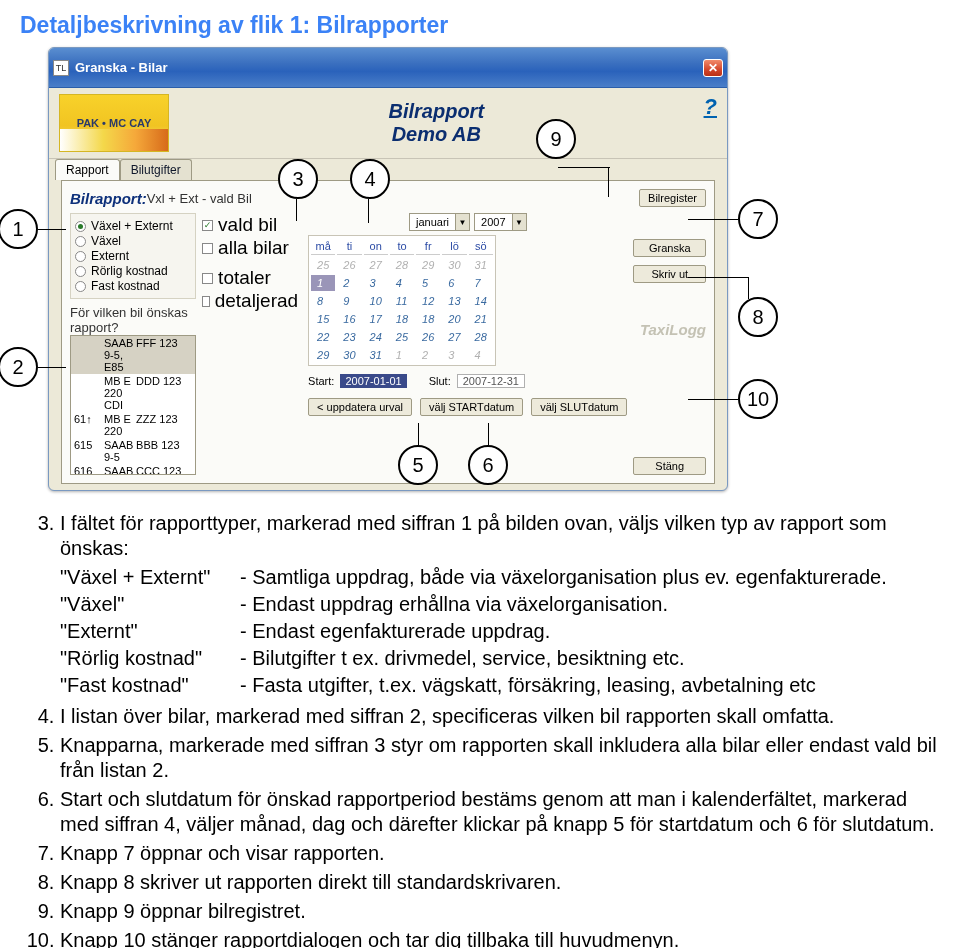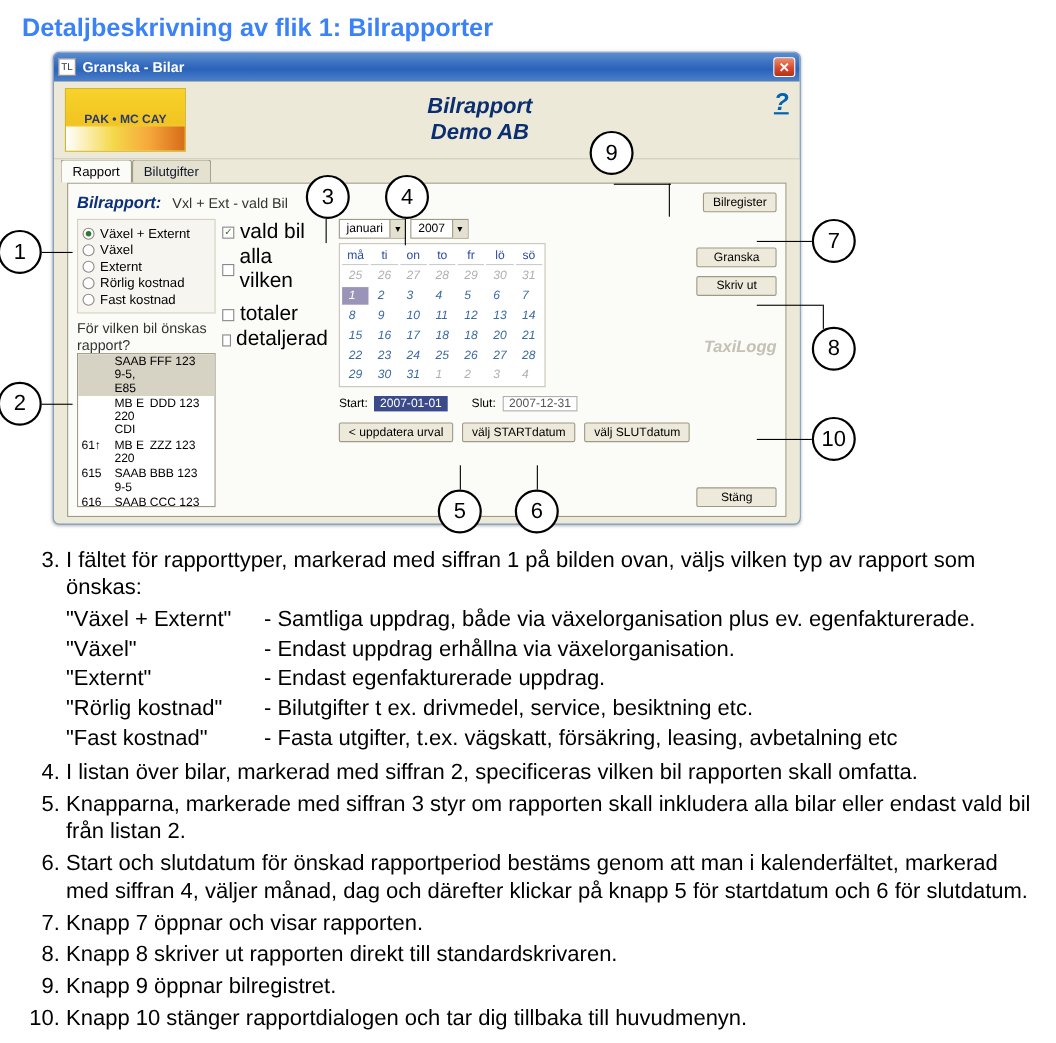--- a/index.html
+++ b/index.html
@@ -1,56 +1,56 @@
 <!DOCTYPE html>
 <html><head>
 <meta charset="utf-8">
 <style>
   * { box-sizing: border-box; margin: 0; padding: 0; }
   body { font-family: Arial, sans-serif; background: #fff; width: 960px; padding: 12px 20px; font-size: 19px; }
   .title { font-size: 23px; font-weight: bold; color: #3b82f6; margin-bottom: 8px; }
   .app-wrap { position: relative; width: 680px; margin: 4px 0 20px 28px; }
   .window { background: #ece9d8; border: 1px solid #7a99c1; border-radius: 6px; overflow: hidden; box-shadow: 0 1px 3px rgba(0,0,0,0.3); }
-  .titlebar { background: linear-gradient(#5a8ed0,#3a6fbf 40%,#2a62bb 60%,#4a7ec8); height: 26px; display: flex; align-items: center; padding: 0 4px; border-bottom: 1px solid #2a5eaa; }
+  .titlebar { background: linear-gradient(#5a8ed0,#3a6fbf 40%,#2a62bb 60%,#4a7ec8); height: 40px; display: flex; align-items: center; padding: 0 4px; border-bottom: 1px solid #2a5eaa; }
   .titlebar .ticon { width: 16px; height: 16px; background: #fff; border: 1px solid #888; margin-right: 6px; display:flex;align-items:center;justify-content:center; }
   .titlebar .ttext { color: #fff; font-weight: bold; font-size: 13px; flex: 1; }
   .tbtn { width: 20px; height: 18px; border: 1px solid #fff; border-radius: 3px; background: linear-gradient(#f28b6b,#d3472c 60%,#b93016); color: #fff; display:flex;align-items:center;justify-content:center;font-weight:bold;font-size:12px; }
   .header-row { display:flex; align-items:center; padding: 6px 10px; gap:10px; border-bottom:1px solid #c8c4b6; }
   .logo { width:110px; height:58px; background: linear-gradient(#f8d22a,#f1c422 55%,#f6e48a); border:1px solid #d5b623; display:flex;align-items:center;justify-content:center;color:#2a3a6a;font-size:11px;font-weight:bold;text-align:center;position:relative; overflow:hidden; }
   .logo::before{content:"";position:absolute;bottom:0;left:0;right:0;height:22px;background:linear-gradient(to right,#fff,#f4d84a 40%,#f5a83a 70%,#d76b1a);}
   .logo span{position:relative;z-index:1;}
   .htitle { flex:1; text-align:center; }
   .htitle .h1 { color:#0b2e70; font-style:italic; font-weight:bold; font-size:20px; }
   .htitle .h2 { color:#0b2e70; font-style:italic; font-weight:bold; font-size:20px; }
   .helpbtn { color:#0062b0; font-size:22px; font-weight:bold; font-style:italic; text-decoration:underline; align-self:flex-start; }
   .tabsrow { background:#ece9d8; padding: 0 6px; }
   .tabs { display:flex; gap:0; font-size:12px; }
   .tab { padding: 3px 10px; background:#fbfbf8; border:1px solid #9e9a84; border-bottom:none; border-radius:3px 3px 0 0; margin-right:0; }
   .tab.inactive { background:#e4e1d0; color:#0f172a; }
   .pane { border:1px solid #9e9a84; background:#fbfbf8; margin:0 6px 6px; padding:8px; }
-  .toprow { display:flex; align-items:center; gap:10px; font-size:12px; }
+  .toprow { display:flex; align-items:center; font-size:12px; }
   .toprow .lbl { color:#0d307a; font-style:italic; font-weight:bold; font-size:15px; }
   .toprow .val { color:#333; font-size:13px; }
   .toprow .spacer { flex:1; }
   .btn { font-size:11px; padding: 2px 8px; background:#edeadb; border:1px solid #9e9a84; border-radius:2px; white-space:nowrap; }
   .body3 { display:flex; gap:6px; margin-top:6px; }
   .leftcol { width:160px; font-size:12px; }
   .leftcol .group { border:1px solid #d5d2c2; padding:4px; margin-bottom:4px; background:#f6f5ef; }
   .rrow { display:flex; align-items:center; gap:5px; margin:1px 0; }
   .radio { width:11px;height:11px;border:1px solid #888;border-radius:50%; display:inline-flex;align-items:center;justify-content:center; background:#fff;}
   .radio.sel::after{content:"";width:5px;height:5px;background:#2a7a2a;border-radius:50%;}
   .chk { width:11px;height:11px;border:1px solid #888;background:#fff;display:inline-flex;align-items:center;justify-content:center;font-size:9px;color:#2a7a2a; }
   .caption { font-size:13px; color:#333; margin-top:6px; }
   .listbox { border:1px solid #9e9a84; background:#fff; height:140px; overflow:hidden; font-size:11px; }
   .listrow { display:flex; padding:1px 3px; }
   .listrow.sel{background:#d6d2c4;}
   .lc1{width:30px;} .lc2{flex:1;} .lc3{width:56px;}
   .centercol { flex:1; }
   .calwrap { }
-  .calhead { display:flex; gap:4px; justify-content:flex-start; margin-bottom:4px; font-size:11px; }
+  .calhead { display:flex; gap:4px; justify-content:center; margin-bottom:4px; font-size:11px; }
   .combo { display:flex; align-items:center; border:1px solid #9e9a84; background:#fff; height:18px; }
   .combo .ct{padding:0 6px;font-size:11px;} .combo .cb{width:14px;height:100%;background:#e4e1d0;border-left:1px solid #9e9a84;display:flex;align-items:center;justify-content:center;font-size:8px;}
   .cal { border:1px solid #c8c4b6; background:#fff; font-size:11px; }
   .cal th{ padding:2px 4px; color:#2b4ba5; font-weight:normal; border-bottom:1px solid #ccc; font-size:11px;}
   .cal td{ padding:2px 6px; text-align:left; color:#3a6aa0;font-style:italic; }
   .cal td.dim{color:#b0b0b0;}
   .cal td.sel{background:#9a95b8;color:#fff;}
   .datesrow{display:flex;align-items:center;gap:6px;margin-top:8px;font-size:11px;}
   .dateval{background:#3a4a8a;color:#fff;padding:1px 5px;font-size:11px;}
   .dateval2{background:#fff;border:1px solid #b0b0b0;padding:0 5px;font-size:11px;color:#555;}
@@ -170,21 +170,21 @@
 
           <div class="centercol">
             <div style="display:flex;gap:10px;">
               <div class="group" style="width:96px;">
                 <div class="rrow">
                     <span class="chk">✓</span>
                     <span>vald bil</span>
                   </div>
                 <div class="rrow">
                     <span class="chk"></span>
-                    <span>alla vilken</span>
+                    <span>alla bilar</span>
                   </div>
                 <div style="height:6px"></div>
                 <div class="rrow">
                     <span class="chk"></span>
                     <span>totaler</span>
                   </div>
                 <div class="rrow">
                     <span class="chk"></span>
                     <span>detaljerad</span>
                   </div>

